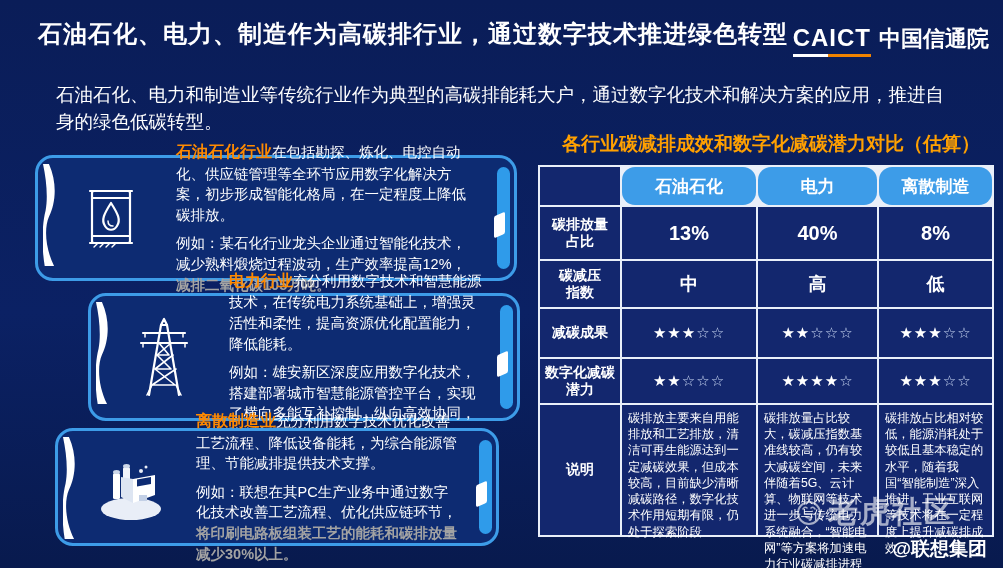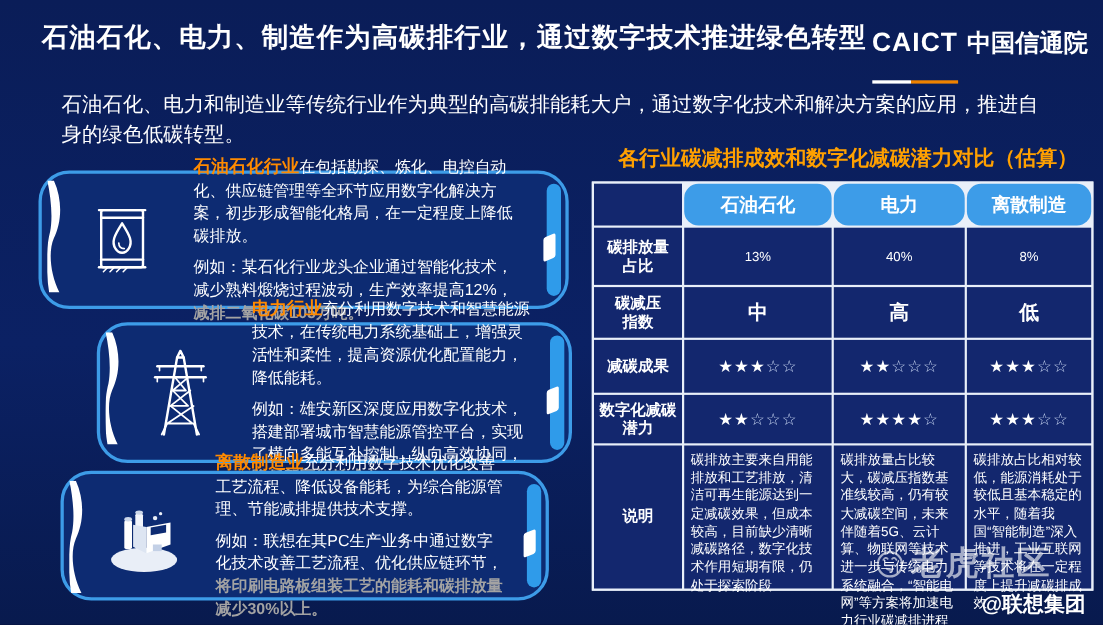--- a/index.html
+++ b/index.html
@@ -4,29 +4,29 @@
 <style>
   html,body{margin:0;padding:0;background:#05103a;}
   .stage{position:relative;width:1003px;height:568px;overflow:hidden;
     background:linear-gradient(180deg,#0a1d58 0%,#0b2164 55%,#081a4e 100%);
     font-family:"Liberation Sans","DejaVu Sans",sans-serif;color:#fff;}
 
   
   .title{position:absolute;left:38px;top:18px;font-size:24px;font-weight:bold;
     letter-spacing:1px;color:#ffffff;white-space:nowrap;}
   .logo{position:absolute;right:14px;top:24px;display:flex;align-items:baseline;gap:8px;}
-  .caict{font-size:24px;font-weight:bold;letter-spacing:1px;padding-bottom:20px;
+  .caict{font-size:24px;font-weight:bold;letter-spacing:1px;padding-bottom:2px;
     border-bottom:3px solid;border-image:linear-gradient(90deg,#ffffff 45%,#f08300 45%) 1;}
   .org{font-size:22px;font-weight:bold;}
 
   
   .intro{position:absolute;left:56px;top:82px;width:906px;font-size:18.5px;line-height:1.45;}
 
   
-  .card{position:absolute;background:#0d2b72;border:3px solid #3d9ce8;border-radius:28px;
+  .card{position:absolute;background:#0d2b72;border:3px solid #3d9ce8;border-radius:18px;
     display:flex;align-items:center;box-sizing:border-box;}
   .card .swoosh{position:absolute;left:5px;top:6px;bottom:6px;width:17px;}
   .card .rightbar{position:absolute;right:4px;top:9px;bottom:9px;width:13px;
     background:#2f9bea;border-radius:7px;}
   .card .rightbar::after{content:'';position:absolute;left:-3px;top:46%;width:11px;height:22px;
     background:#ffffff;transform:skewY(-22deg);border-radius:2px;}
   .card .iconbox{flex:0 0 102px;display:flex;justify-content:center;align-items:center;padding-left:22px;}
   .card .cardtext{flex:1;padding:10px 34px 10px 14px;font-size:14.5px;line-height:1.42;}
   .card .industry{color:#ff8a00;font-weight:bold;font-size:16px;}
   .card .example{margin-top:8px;}
@@ -39,21 +39,21 @@
   
   .caption{position:absolute;left:562px;top:131px;width:456px;text-align:left;
     color:#ffa000;font-size:19px;font-weight:bold;}
   .tbl{position:absolute;left:538px;top:165px;display:grid;
     grid-template-columns:80px 134px 119px 113px;
     grid-template-rows:38px 52px 46px 48px 44px 130px;
     gap:2px;background:#e9eff9;border:2px solid #e9eff9;}
   .tbl>div{display:flex;align-items:center;justify-content:center;background:#13276e;text-align:center;}
   .tbl .th{background:#3d9ce8;font-weight:bold;font-size:17px;border-radius:13px;}
   .tbl .tl{font-weight:bold;font-size:14px;white-space:pre-line;line-height:1.25;}
-  .tbl .pct{font-size:12px;}
+  .tbl .pct{font-size:20px;font-weight:bold;}
   .tbl .lvl{font-size:18px;font-weight:bold;}
   .tbl .stars{font-size:15px;letter-spacing:1px;}
   .sf{color:#ffffff;} .se{color:#c6d4f0;}
   .tbl .note{font-size:12.3px;line-height:1.32;padding:5px 6px;text-align:left;
     align-items:flex-start;display:block;box-sizing:border-box;}
 
   
   .wm{position:absolute;left:796px;top:492px;display:flex;align-items:center;gap:6px;
     opacity:.62;pointer-events:none;justify-content:flex-end;}
   .wm-text{font-size:30px;font-weight:bold;color:#ffffff;letter-spacing:2px;}

